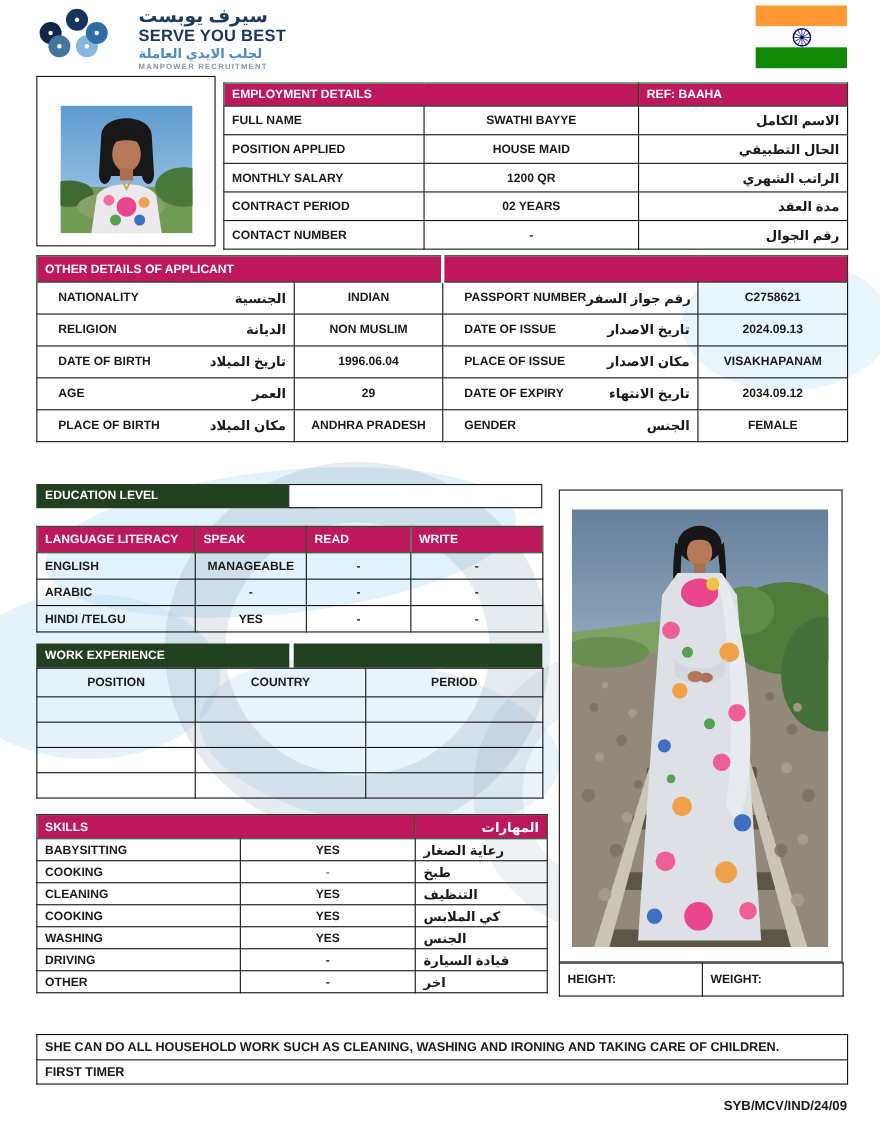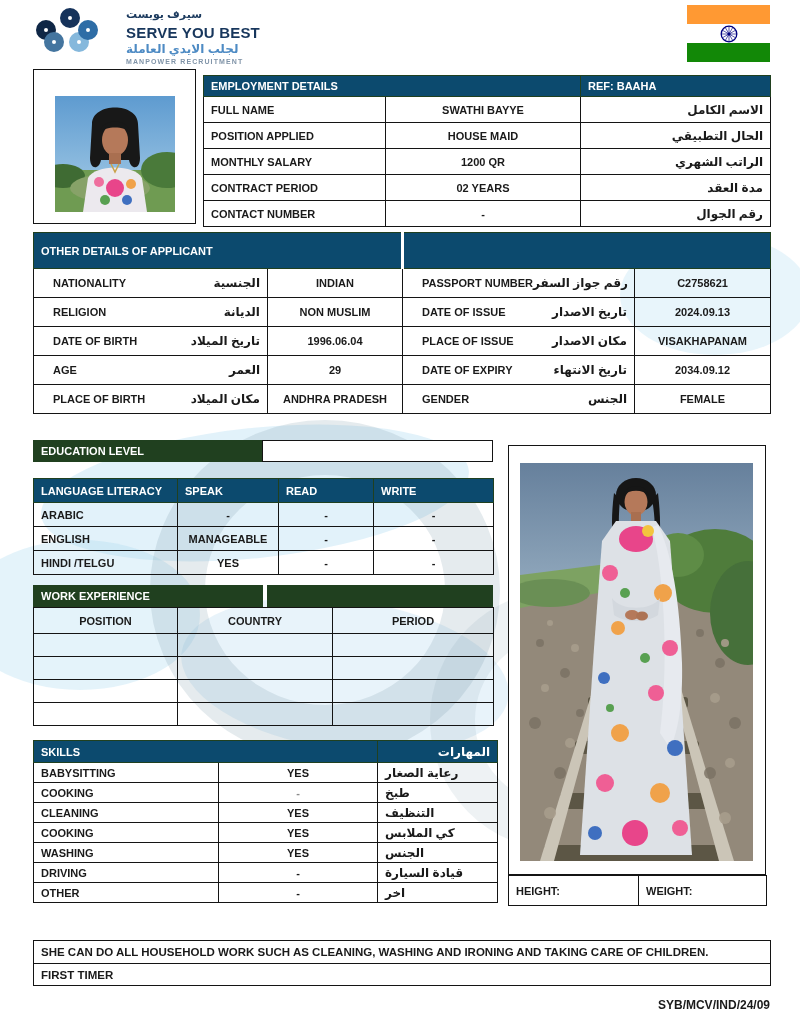--- a/index.html
+++ b/index.html
@@ -19,35 +19,35 @@
 
   
   .logo-rings { left:36px; top:8px; width:86px; height:60px; }
   .ring { position:absolute; width:20px; height:20px; border-radius:50%; border:8px solid; }
   .r1 { left:24px; top:0;  border-color:#16335b; }
   .r2 { left:42px; top:12px; border-color:#2e6da6; }
   .r3 { left:33px; top:24px; border-color:#85b8dc; }
   .r4 { left:8px;  top:24px; border-color:#44759f; }
   .r5 { left:0;    top:12px; border-color:#0f2746; }
   .logo-text { left:126px; top:5px; width:150px; }
-  .lt1 { font-size:11px; font-weight:700; color:#1b3a5e; line-height:19px; }
+  .lt1 { font-size:17px; font-weight:700; color:#1b3a5e; line-height:19px; }
   .lt2 { font-size:15px; font-weight:800; color:#17365c; line-height:17px; letter-spacing:.2px; }
   .lt3 { font-size:12px; font-weight:700; color:#4e8bc4; line-height:16px; }
   .lt4 { font-size:7px;  font-weight:700; color:#8094a8; letter-spacing:1.1px; line-height:9px; }
 
   .flag { left:687px; top:5px; width:83px; height:57px; }
   .flag .stripe { width:100%; height:19px; }
   .chakra { position:absolute; left:32.5px; top:20px; width:18px; height:18px; }
 
   
   table { border-collapse:collapse; table-layout:fixed; }
   td { border:1.5px solid #141414; font-size:11px; font-weight:700; color:#1a1a1a; padding:0 7px; overflow:hidden; white-space:nowrap; background:transparent; }
   td.center { text-align:center; }
   td.ar { text-align:right; font-size:12px; direction:rtl;padding-left:28px; }
-  .gh { background:#0c4a6e; color:#ffffff; border-color:#20401f; }
+  .gh { background:#be185d; color:#ffffff; border-color:#20401f; }
   .gbar { background:#20401f; color:#ffffff; font-size:11px; font-weight:700; display:flex; align-items:center; padding:0 8px; }
 
   
   .dual { display:flex; justify-content:space-between; align-items:center; height:100%;padding-left:12px; }
   .dual .en { font-size:11px; font-weight:700; }
   .dual .arb { font-size:12px; font-weight:700; direction:rtl; }
 
   
   .photo-frame-small { left:33px; top:69px; width:163px; height:155px; border:1.5px solid #141414; background:#ffffff; }
   .photo-frame-large { left:508px; top:445px; width:258px; height:430px; border:1.5px solid #141414; background:#ffffff; }
@@ -173,21 +173,21 @@
     </table>
 
   <table class="z" style="left:33px; top:232px; width:737px">
     <colgroup>
         <col style="width:234px">
         <col style="width:135px">
         <col style="width:232px">
         <col style="width:136px">
       </colgroup>
     <tbody>
-        <tr style="height:36px">
+        <tr style="height:24px">
       <td class="gh" colspan="2">OTHER DETAILS OF APPLICANT</td>
       <td class="gh" colspan="2" style="border-left:3px solid #fff"></td>
     </tr>
     <tr style="height:29px">
       <td>
             <div class="dual">
               <span class="en">NATIONALITY</span>
               <span class="arb">الجنسية</span>
             </div>
           </td>
@@ -278,28 +278,28 @@
         <col style="width:120px">
       </colgroup>
     <tbody>
         <tr style="height:24px">
       <td class="gh">LANGUAGE LITERACY</td>
       <td class="gh">SPEAK</td>
       <td class="gh">READ</td>
       <td class="gh">WRITE</td>
     </tr>
     <tr style="height:24px">
-      <td>ARABIC</td>
-      <td class="center">-</td>
-      <td class="center">-</td>
-      <td class="center">-</td>
-    </tr>
-    <tr style="height:24px">
       <td>ENGLISH</td>
       <td class="center">MANAGEABLE</td>
+      <td class="center">-</td>
+      <td class="center">-</td>
+    </tr>
+    <tr style="height:24px">
+      <td>ARABIC</td>
+      <td class="center">-</td>
       <td class="center">-</td>
       <td class="center">-</td>
     </tr>
     <tr style="height:24px">
       <td>HINDI /TELGU</td>
       <td class="center">YES</td>
       <td class="center">-</td>
       <td class="center">-</td>
     </tr>
   </tbody>

